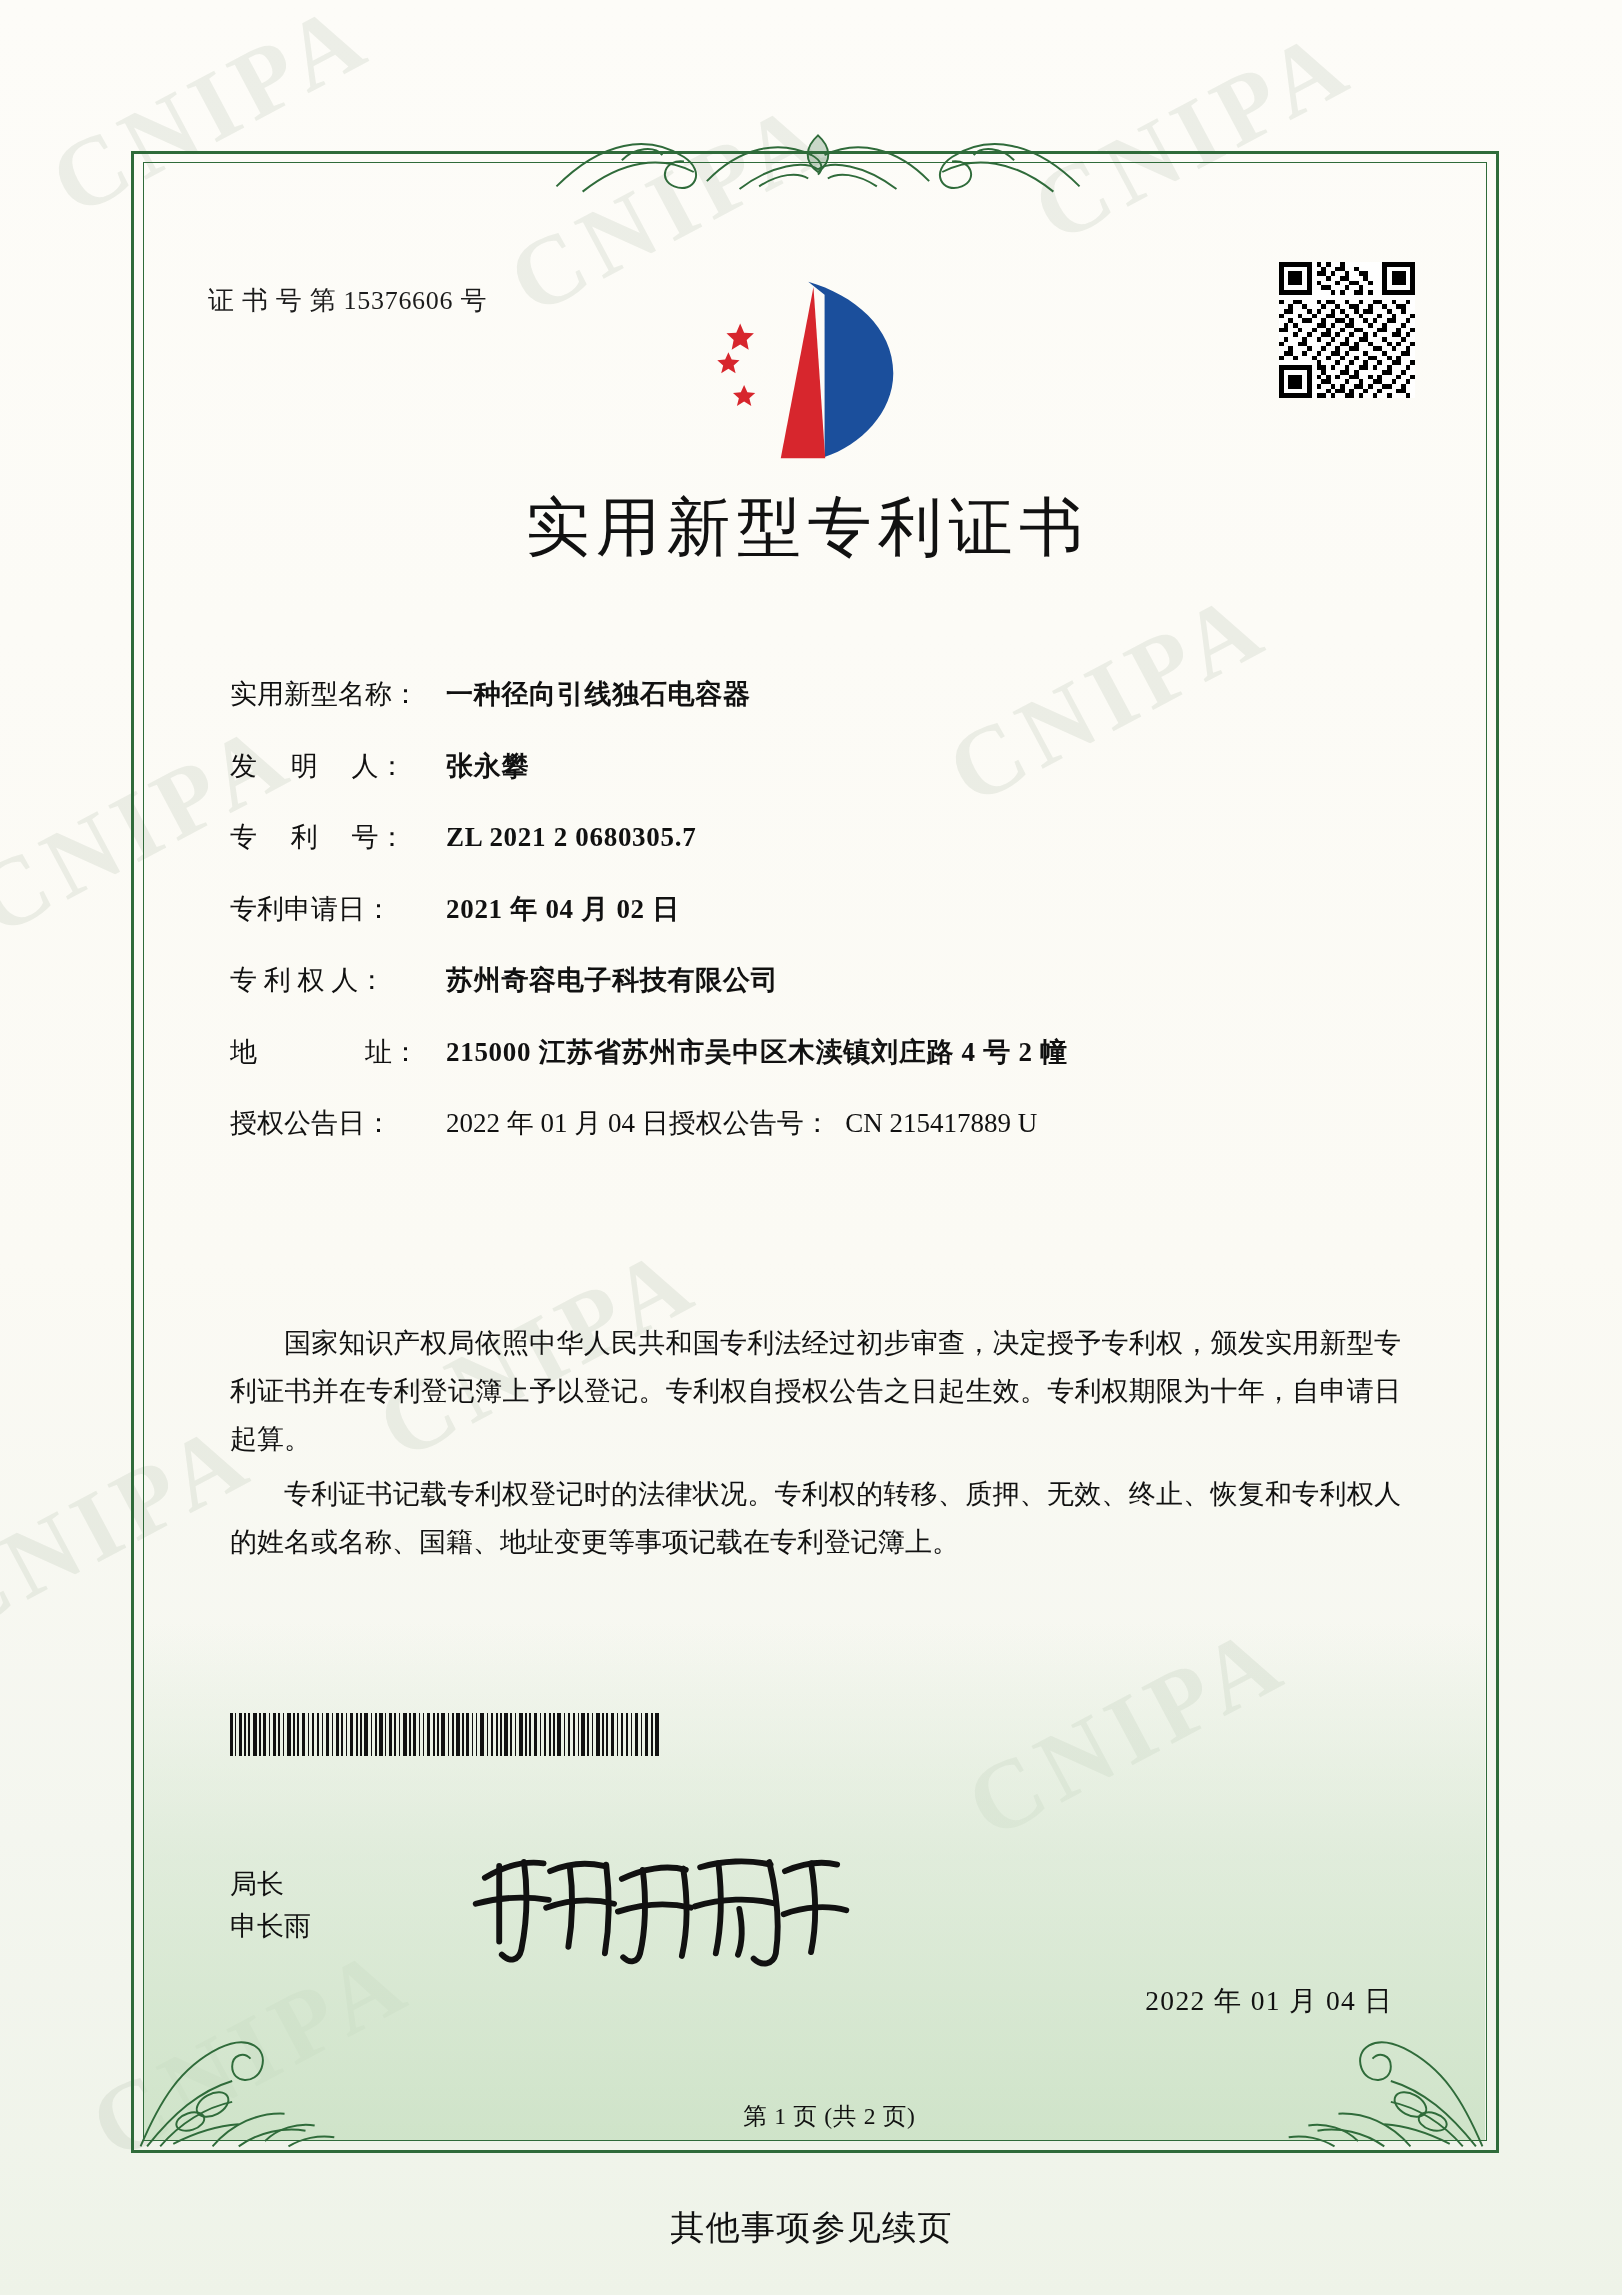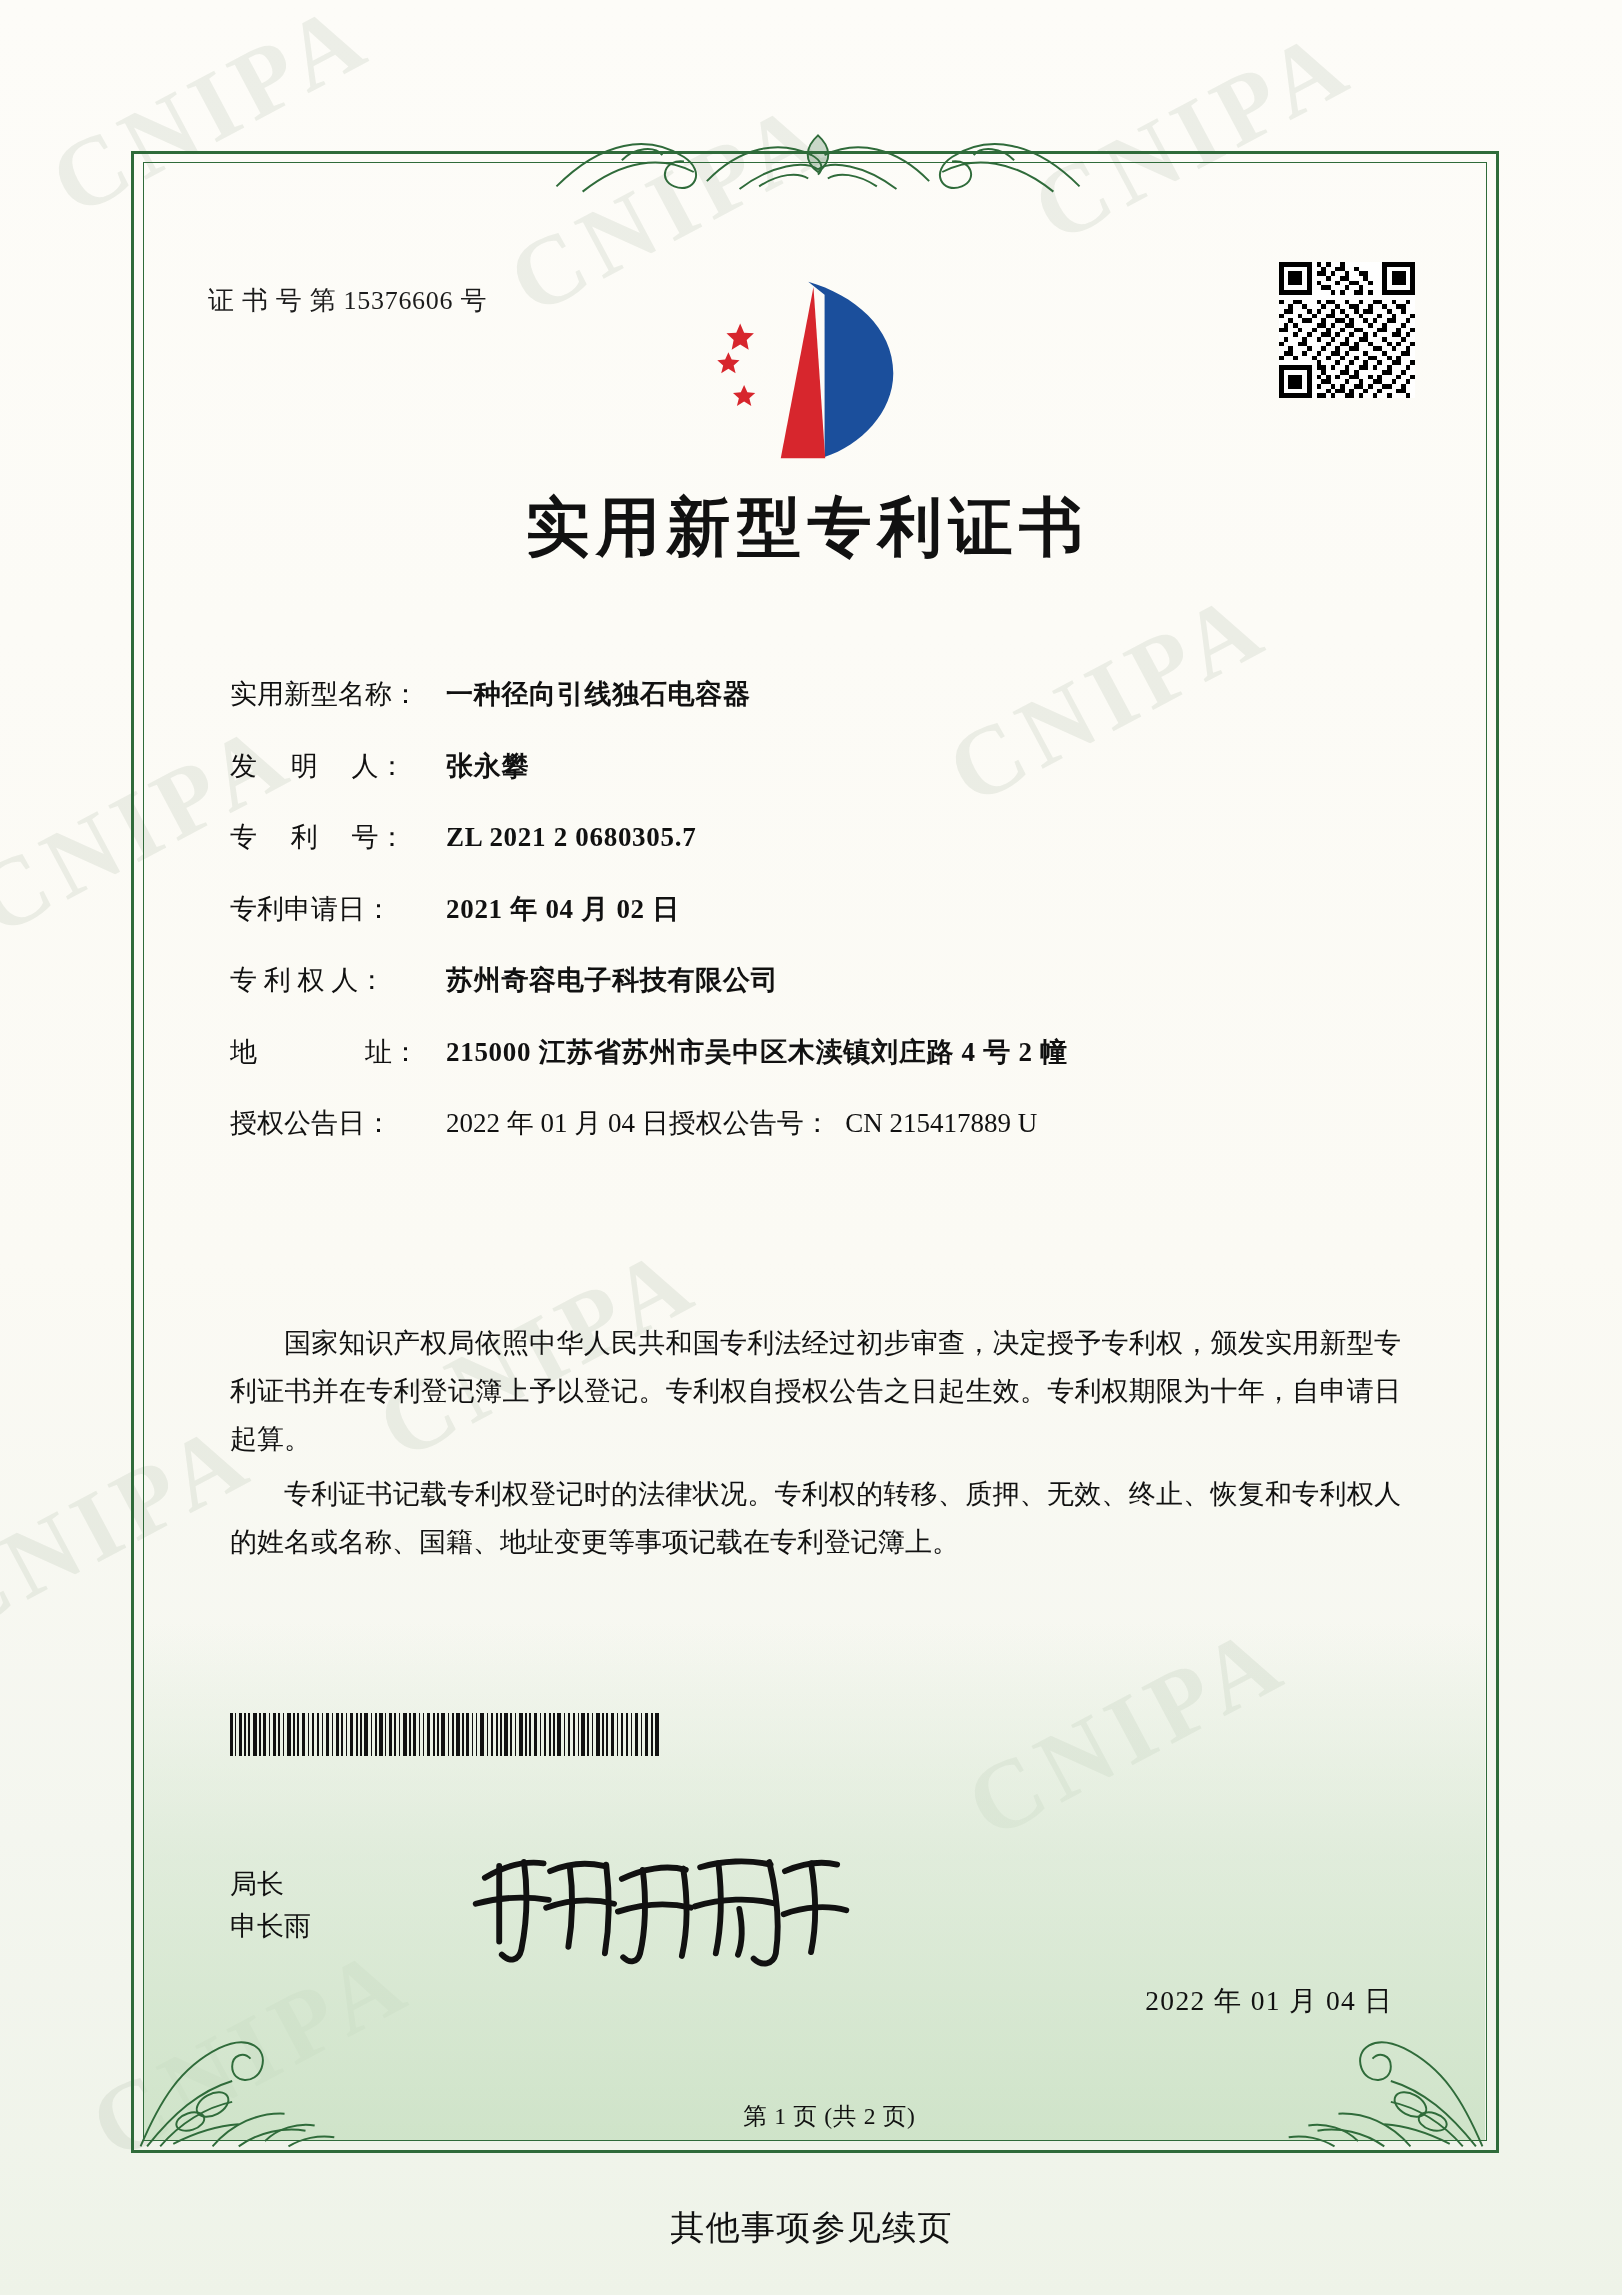--- a/index.html
+++ b/index.html
@@ -87,21 +87,21 @@
     width: 229px;
     height: 190px;
   }
   .main-title {
     position: absolute;
     left: 0;
     right: 8px;
     top: 484px;
     text-align: center;
     font-size: 64px;
-    font-weight: 700;
+    font-weight: 400;
     letter-spacing: 6.5px;
     color: #111;
     font-family: "DejaVu Serif", "Liberation Serif", serif;
   }
 
   
   .fields {
     position: absolute;
     left: 230px;
     top: 674px;

